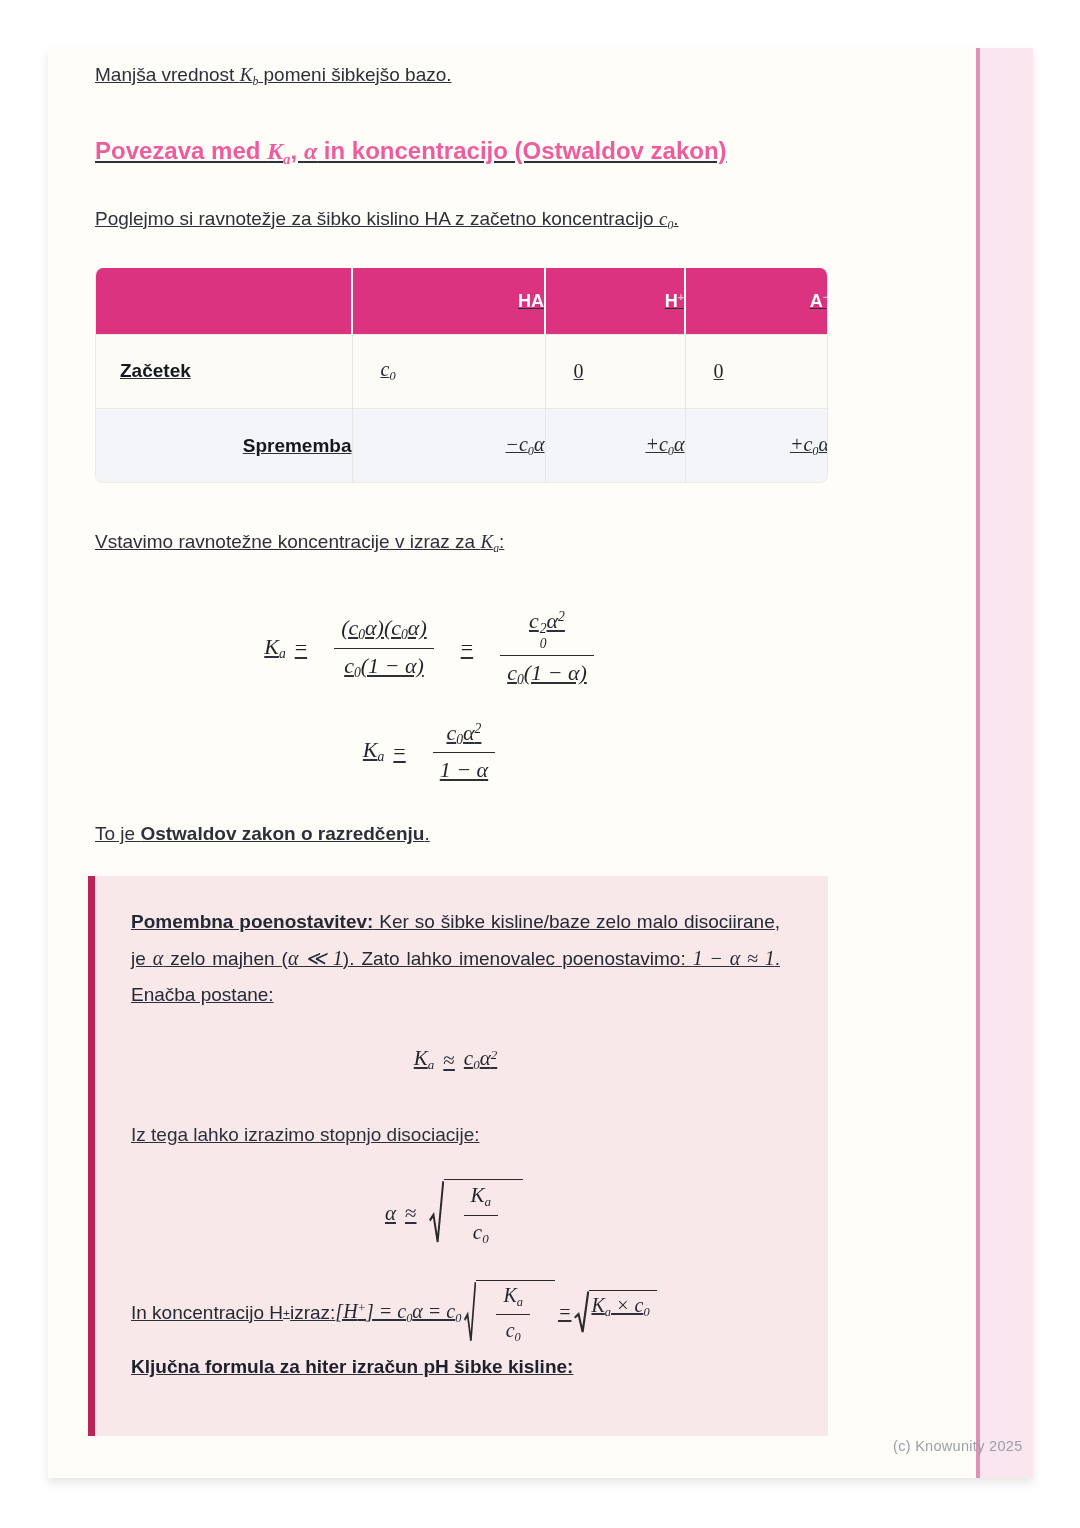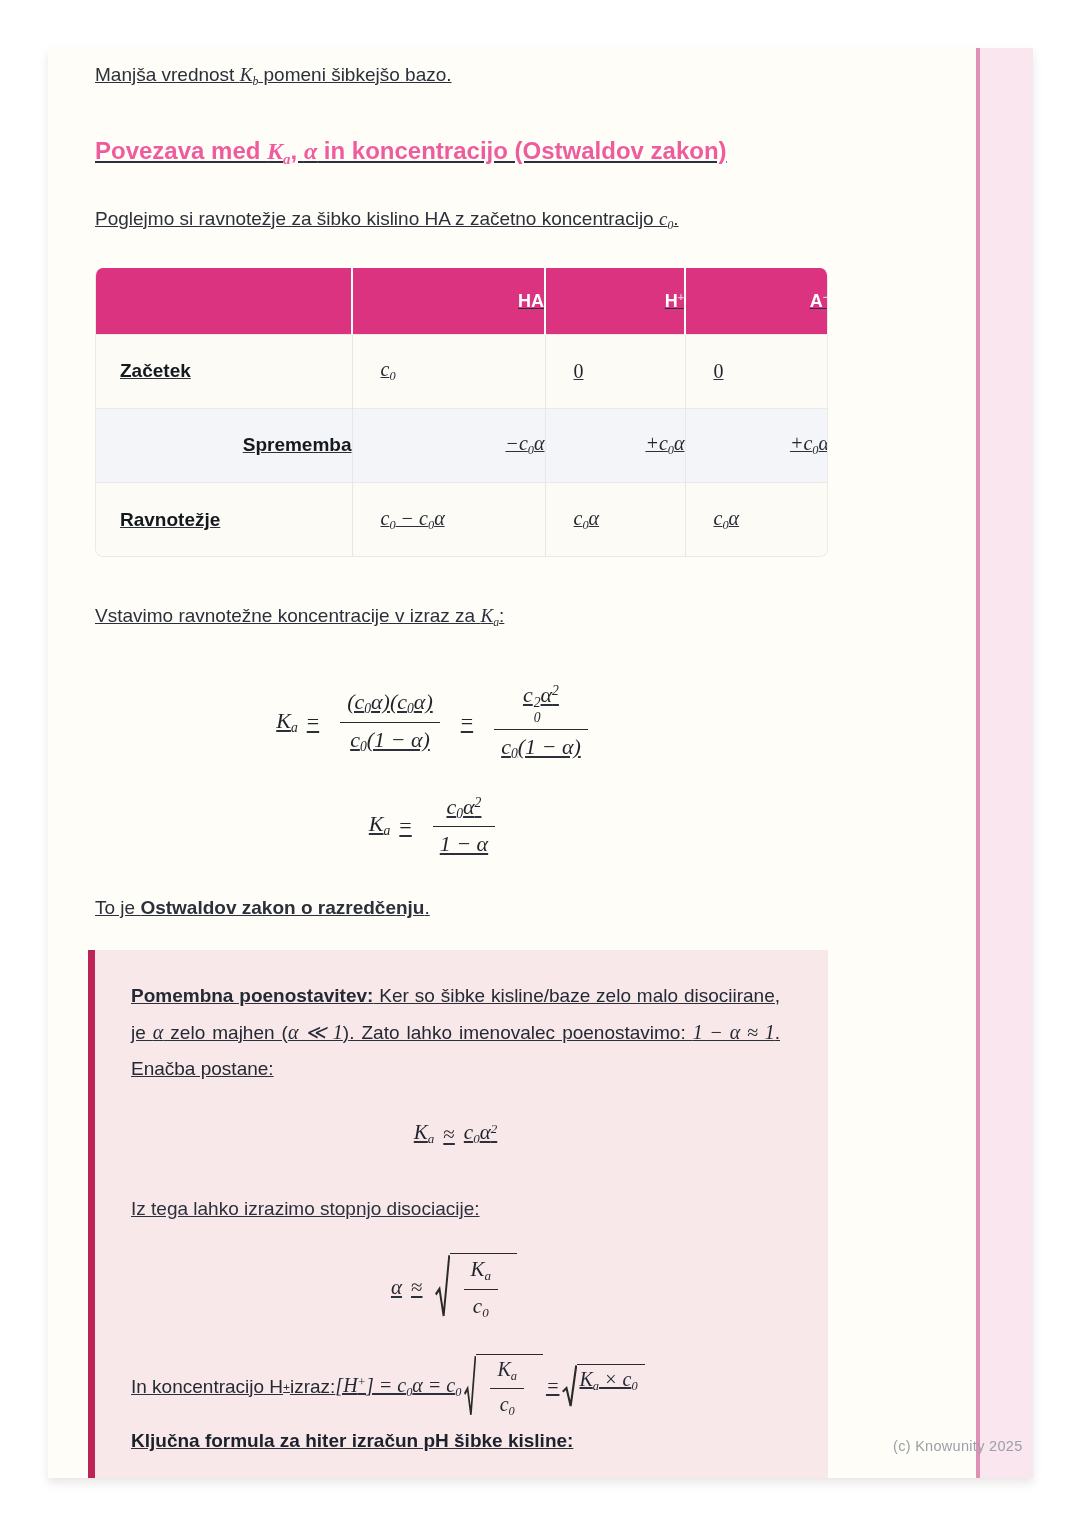--- a/index.html
+++ b/index.html
@@ -60,21 +60,21 @@
   table.ice td + td { border-left:1px solid #e7e8e3; }
   table.ice td.rowlabel { font-weight:bold; color:#14191f; padding-left:24px;
                           font-family:"Liberation Sans","DejaVu Sans",sans-serif; font-style:normal; }
   table.ice tr.odd td { background:#fdfbf6; }
   table.ice tr.even td { background:#f3f5f8;text-align:right; }
   table.ice td .math { font-size:20px; }
 
   
   .formula { display:flex; justify-content:center; align-items:center;
              font-size:22px; color:#1f242b; }
-  .frac { display:inline-block; text-align:center; vertical-align:middle; margin:0 12px; }
+  .frac { display:inline-block; text-align:center; vertical-align:middle; margin:0 18px; }
   .frac .num { display:block; padding:0 7px 4px; border-bottom:1.6px solid #2a2a2a; }
   .frac .den { display:block; padding:4px 7px 0; }
   .ss { display:inline-flex; flex-direction:column; align-items:flex-start;
         font-size:0.62em; line-height:1.05; vertical-align:-0.42em; margin-left:1px; }
   .sqrt { display:inline-flex; align-items:stretch; vertical-align:middle; margin:0 3px; }
   .rad-svg { width:15px; flex:0 0 auto; align-self:stretch; }
   .sqrt .vinc { border-top:1.7px solid #2a2a2a; padding:3px 7px 0 2px; align-self:stretch; }
   .sqrt-small { font-size:0.82em; }
   .sqrt-small .rad-svg { width:12px; }
 
@@ -133,26 +133,20 @@
           <td><span class="math"><span>c</span><sub>0</sub></span></td>
           <td><span class="math" style="font-style:normal;">0</span></td>
           <td><span class="math" style="font-style:normal;">0</span></td>
         </tr>
         <tr class="even">
           <td class="rowlabel">Sprememba</td>
           <td><span class="math"><span>−c</span><sub>0</sub><span>α</span></span></td>
           <td><span class="math"><span>+c</span><sub>0</sub><span>α</span></span></td>
           <td><span class="math"><span>+c</span><sub>0</sub><span>α</span></span></td>
         </tr>
-        <tr class="odd">
-          <td class="rowlabel">Ravnotežje</td>
-          <td><span class="math"><span>c</span><sub>0</sub><span> − c</span><sub>0</sub><span>α</span></span></td>
-          <td><span class="math"><span>c</span><sub>0</sub><span>α</span></span></td>
-          <td><span class="math"><span>c</span><sub>0</sub><span>α</span></span></td>
-        </tr>
       </tbody>
         </table>
     </div>
 
     <p class="body" style="margin-top:45px;"><span>Vstavimo ravnotežne koncentracije v izraz za </span><span class="math"><span>K</span><sub>a</sub></span><span>:</span></p>
 
     <div class="formula math" style="margin-top:40px; height:92px;">
       <span><span>K</span><sub>a</sub></span>
       <span class="rel">=</span>
       <span class="frac">

